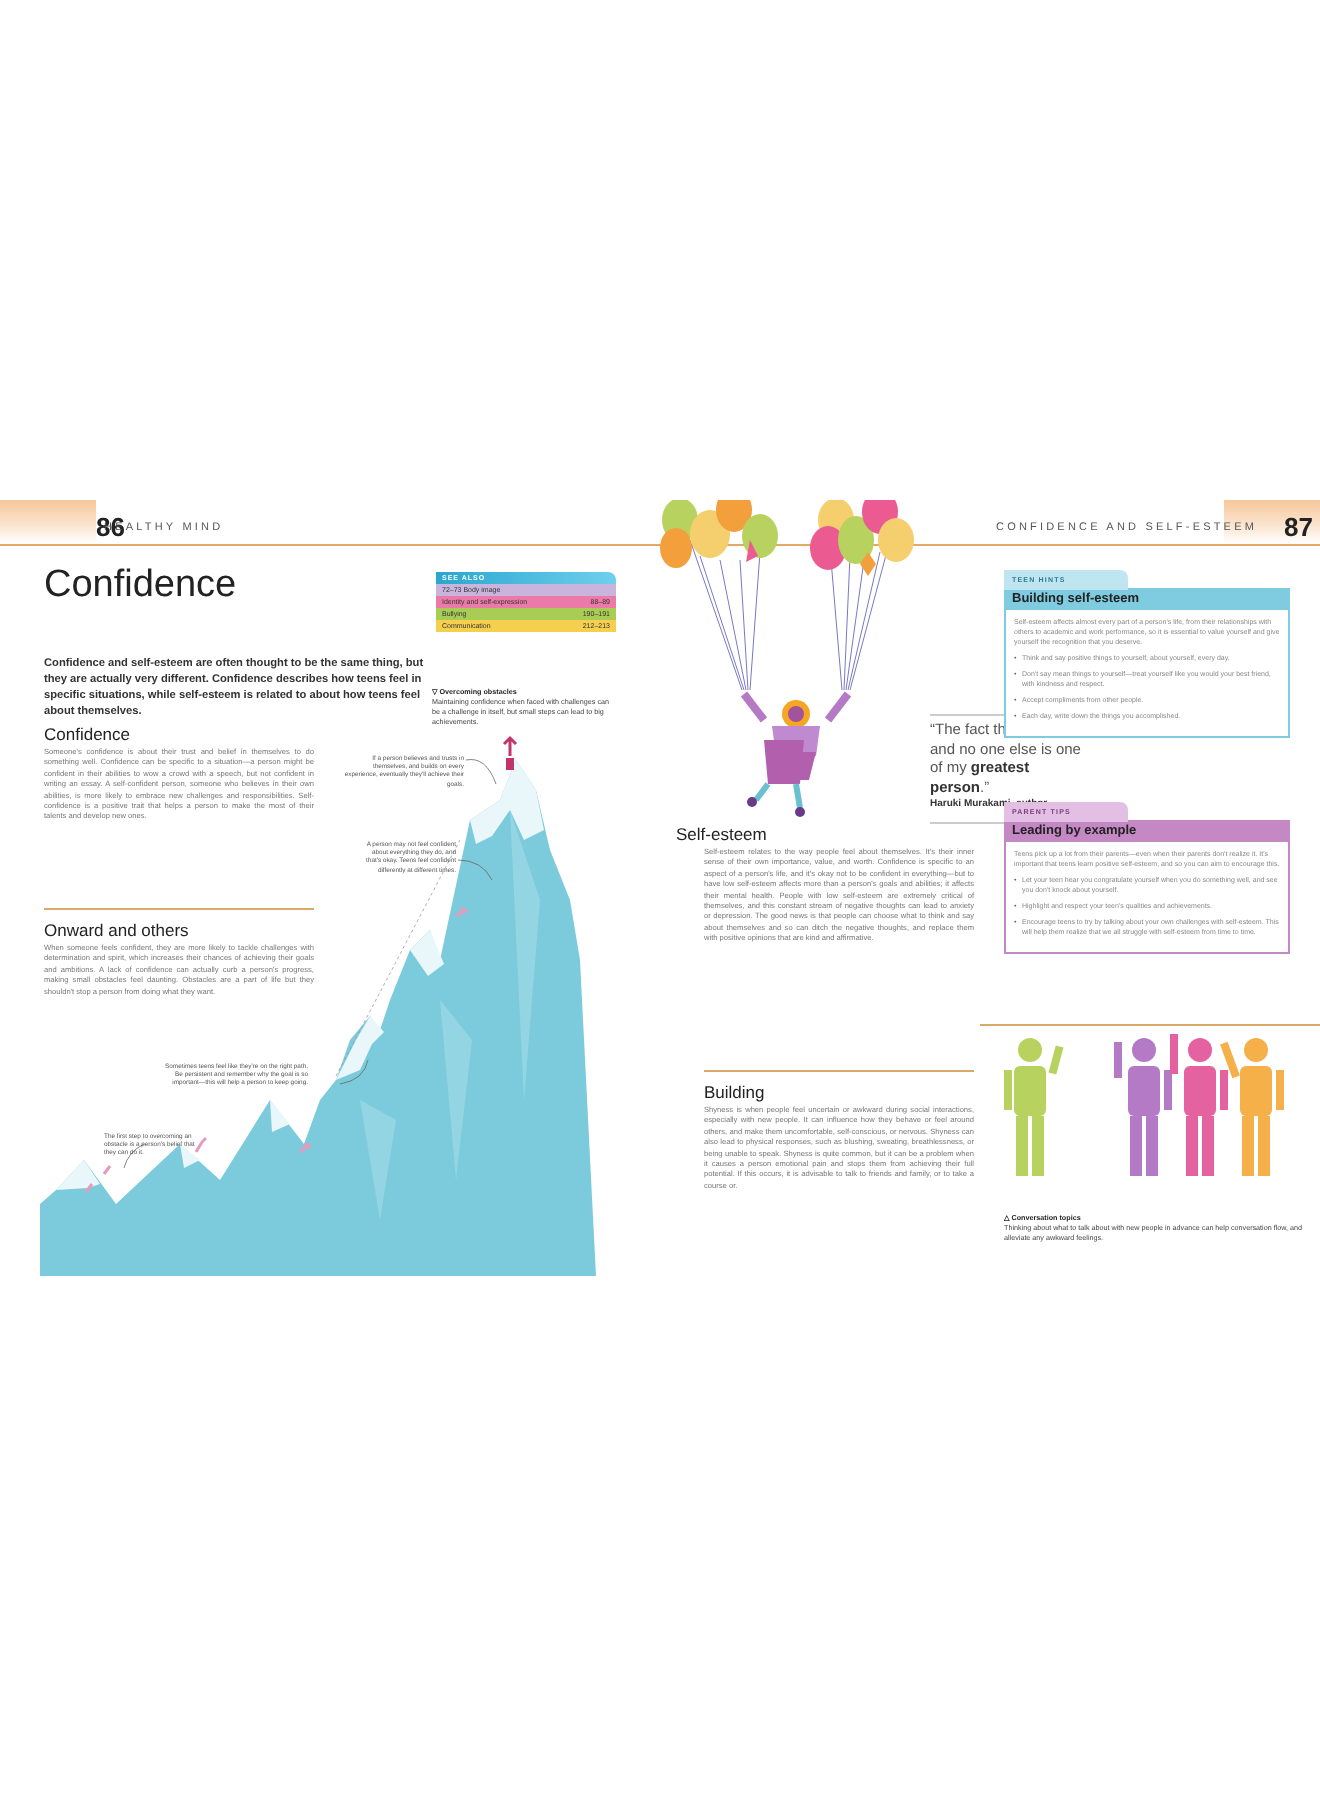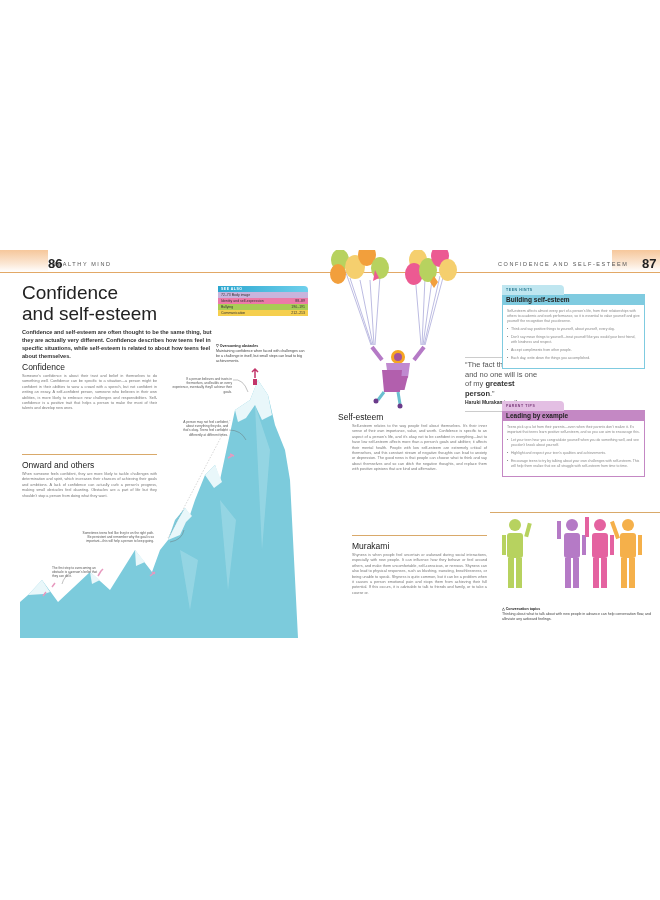--- a/index.html
+++ b/index.html
@@ -59,21 +59,20 @@
 <div class="spread">
 
   <div class="page-left">
     <div class="folio-tab-l"></div>
     <div class="header-rule" style="left:0;width:330px;"></div>
     <div class="folio-num" style="left:14px;margin-left:34px;">86</div>
     <div class="running-head" style="left:52px;">HEALTHY MIND</div>
 
     <h1 class="title">
       <span>Confidence</span><br>
-      <span>and self-esteem</span>
     </h1>
     <p class="intro">Confidence and self-esteem are often thought to be the same thing, but they are actually very different. Confidence describes how teens feel in specific situations, while self-esteem is related to about how teens feel about themselves.</p>
 
     <div class="see-also">
       <div class="sa-head">SEE ALSO</div>
       <div class="sa-row" style="background:#c8b4dc">
         <span>72–73 Body image</span>
         <span></span>
       </div>
       <div class="sa-row" style="background:#ec7aa8">
@@ -158,30 +157,30 @@
     </svg>
     <svg style="position:absolute;left:40px;top:120px;width:50px;height:40px;" viewBox="0 0 50 40">
       <path d="M12 0 L32 0 L30 22 L14 22 Z" fill="#b25fad"></path>
       <path d="M14 22 L8 30" stroke="#6ac0d0" stroke-width="3"></path>
       <circle cx="6" cy="31" r="2.5" fill="#6a3a8a"></circle>
       <path d="M28 22 L30 34" stroke="#6ac0d0" stroke-width="3"></path>
       <circle cx="30" cy="36" r="2.5" fill="#6a3a8a"></circle>
     </svg>
 
     <div class="quote">
-      <span>“The fact that </span><b>I'm me</b><span> and no one will is one of my </span><b>greatest person</b><span>.”</span>
+      <span>“The fact that </span><b>I'm me</b><span> and no one else is one of my </span><b>greatest person</b><span>.”</span>
       <div class="quote-author">Haruki Murakami, author</div>
     </div>
 
     <div class="h2" style="left:8px;top:162px;">Self-esteem</div>
     <div class="body" style="left:22px;top:174px;width:135px;">Self-esteem relates to the way people feel about themselves. It's their inner sense of their own importance, value, and worth. Confidence is specific to an aspect of a person's life, and it's okay not to be confident in everything—but to have low self-esteem affects more than a person's goals and abilities; it affects their mental health. People with low self-esteem are extremely critical of themselves, and this constant stream of negative thoughts can lead to anxiety or depression. The good news is that people can choose what to think and say about themselves and so can ditch the negative thoughts, and replace them with positive opinions that are kind and affirmative.</div>
 
     <div class="divider" style="left:22px;top:285px;width:135px;"></div>
 
-    <div class="h2" style="left:22px;top:291px;">Murakami</div>
+    <div class="h2" style="left:22px;top:291px;">Building</div>
     <div class="body" style="left:22px;top:303px;width:135px;">Shyness is when people feel uncertain or awkward during social interactions, especially with new people. It can influence how they behave or feel around others, and make them uncomfortable, self-conscious, or nervous. Shyness can also lead to physical responses, such as blushing, sweating, breathlessness, or being unable to speak. Shyness is quite common, but it can be a problem when it causes a person emotional pain and stops them from achieving their full potential. If this occurs, it is advisable to talk to friends and family, or to take a course or.</div>
 
     <div class="tip-box" style="top:44px;border-color:#7fcbe0;">
       <div class="tag" style="background:#bfe6f0;color:#2a7a90;">TEEN HINTS</div>
       <div class="tip-title" style="background:#7fcbe0;">Building self-esteem</div>
       <div class="tip-body">
         <p>Self-esteem affects almost every part of a person's life, from their relationships with others to academic and work performance, so it is essential to value yourself and give yourself the recognition that you deserve.</p>
         <ul>
           <li>Think and say positive things to yourself, about yourself, every day.</li>
           <li>Don't say mean things to yourself—treat yourself like you would your best friend, with kindness and respect.</li>

